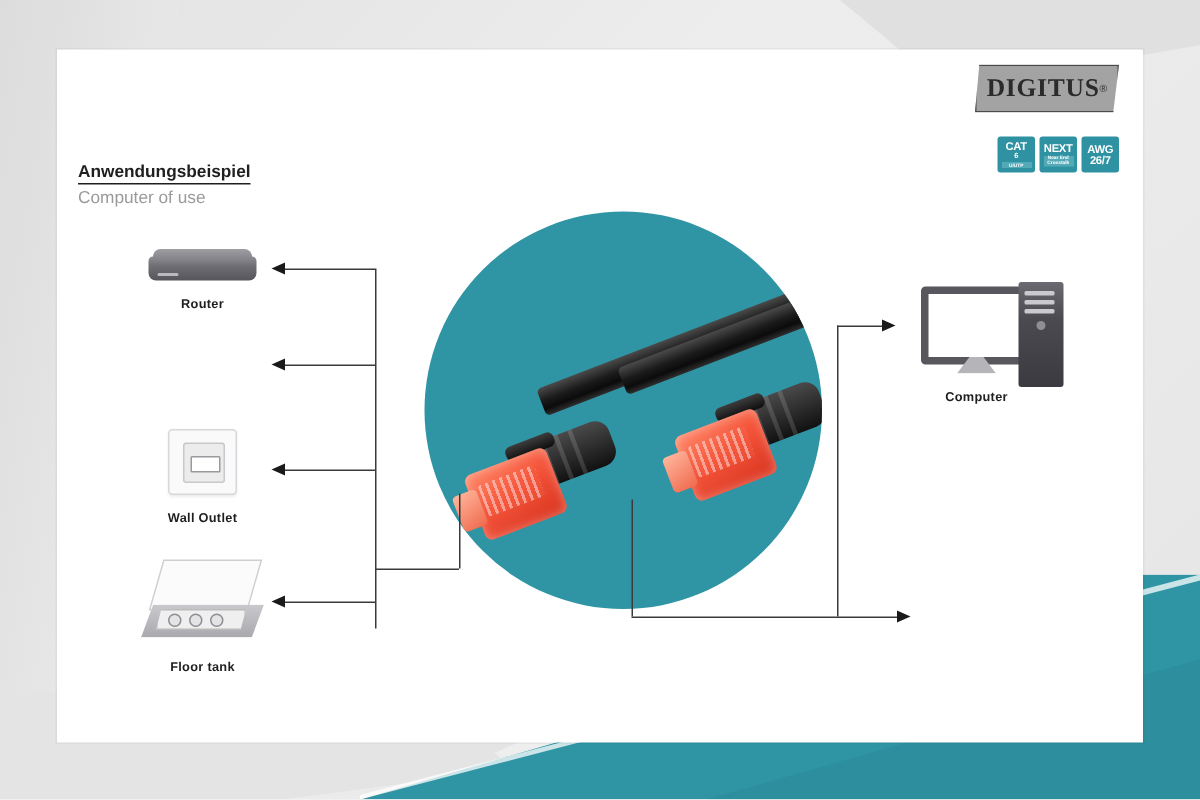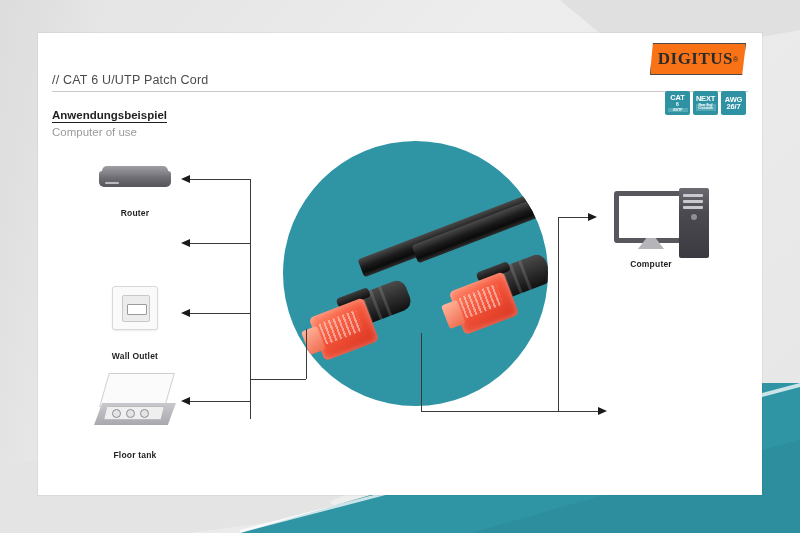--- a/index.html
+++ b/index.html
@@ -30,21 +30,21 @@
     position:absolute; left:38px; top:33px; width:724px; height:462px;
     background:#ffffff; box-shadow:0 0 0 1px rgba(0,0,0,0.04);
   }
 
   
   .logo-wrap{ position:absolute; right:16px; top:10px; }
   .logo-box{
     position:relative; width:96px; height:32px;
     border:1.5px solid #4a4a4a;
     clip-path:polygon(3% 0,100% 0,96% 100%,0 100%);
-    background:#f97316;
+    background:#a3a3a3;
     display:flex; align-items:center; justify-content:center;
   }
   .logo-text{ font-family:"Liberation Serif", serif; font-weight:700; font-size:17px; letter-spacing:.5px; color:#2b2b2b; }
   .logo-reg{ font-size:7px; vertical-align:super; color:#2b2b2b; }
 
   .title-row{ position:absolute; left:14px; top:40px; width:696px; }
   .doc-title{ font-size:12.5px; color:#4b4b4b; letter-spacing:.2px; padding-bottom:4px; }
   .title-rule{ height:1px; background:#c9c9c9; width:100%; }
 
   
@@ -90,21 +90,21 @@
     background:repeating-linear-gradient(90deg,rgba(255,255,255,.45) 0 2px,rgba(255,120,90,.15) 2px 5px);
     border-radius:2px;
   }
   .plug-nose{ position:absolute; width:17px; height:25px; background:linear-gradient(160deg,#ffb79e,#f06a4d); border-radius:3px; }
 
   .conn-a{ left:24px; top:148px; transform:rotate(-21deg); }
   .conn-b{ left:164px; top:122px; transform:rotate(-21deg); }
 
   
   .dev{ position:absolute; text-align:center; }
-  .dev-label{ font-size:8.5px; font-weight:700; color:#1f1f1f; margin-top:21px; letter-spacing:.2px; }
+  .dev-label{ font-size:8.5px; font-weight:700; color:#1f1f1f; margin-top:10px; letter-spacing:.2px; }
 
   .router-body{ width:72px; height:16px; background:linear-gradient(180deg,#8d8d92 0%,#6e6e74 40%,#55555b 100%);
       border-radius:3px 3px 5px 5px; margin:0 auto; position:relative; }
   .router-top{ position:absolute; left:3px; top:-5px; width:66px; height:9px;
       background:linear-gradient(180deg,#9e9ea3,#7b7b81); border-radius:5px 5px 2px 2px; }
   .router-led{ position:absolute; left:6px; bottom:3px; width:14px; height:2px; background:#b9b9be; border-radius:1px; }
 
   .switch-body{ width:76px; height:15px; background:linear-gradient(180deg,#d6d6d8 0%,#b6b6ba 55%,#97979c 100%);
       border-radius:2px; margin:0 auto; position:relative; }
   .switch-top{ position:absolute; left:2px; top:-5px; width:72px; height:8px; background:linear-gradient(180deg,#e2e2e4,#c3c3c7); border-radius:3px 3px 0 0; }
@@ -163,24 +163,20 @@
 
 <div class="card">
 
   <div class="logo-wrap">
     <div class="logo-box">
       <span class="logo-text">DIGITUS</span>
         <span class="logo-reg">®</span>
     </div>
   </div>
 
-  <div class="title-row">
-    <div class="doc-title">// CAT 6 U/UTP Patch Cord</div>
-    <div class="title-rule"></div>
-  </div>
 
   <div class="badges">
     <div class="badge">
       <span class="b1">CAT</span>
       <span class="b2">6</span>
       <span class="b3">U/UTP</span>
     </div>
     <div class="badge">
       <span class="b1">NEXT</span>
       <span class="b3">Near End Crosstalk</span>

